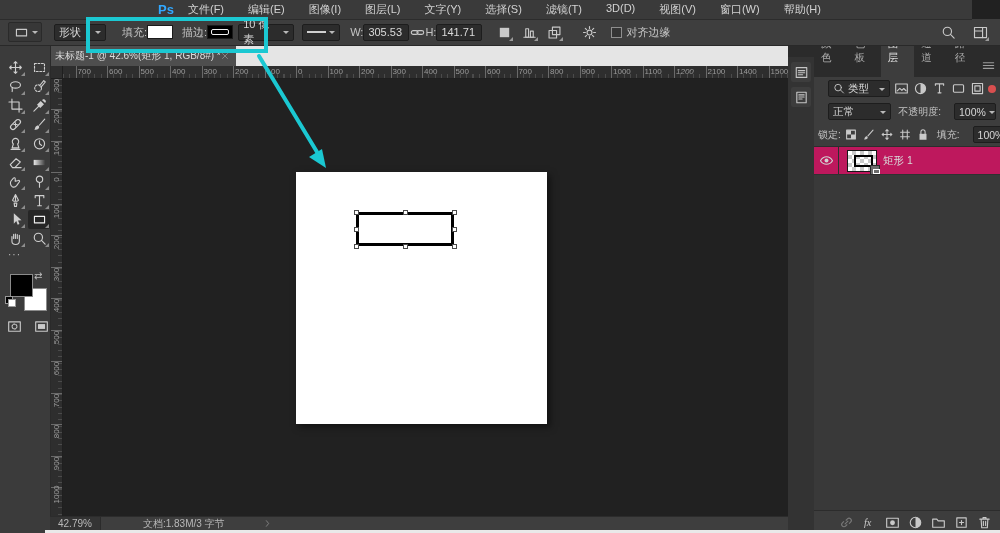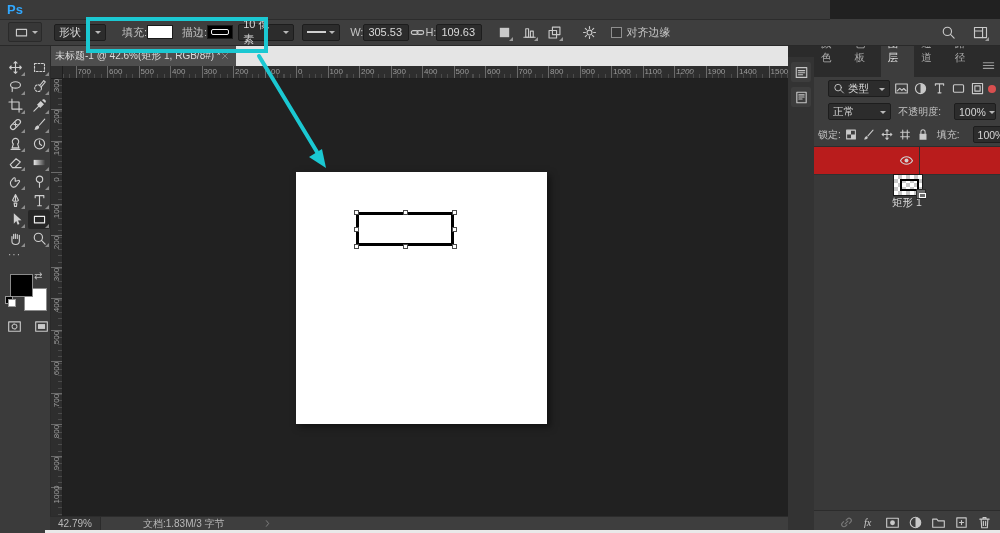--- a/index.html
+++ b/index.html
@@ -2,22 +2,22 @@
 <html><head>
 <meta charset="utf-8">
 <style>
   html,body{margin:0;padding:0;width:1000px;height:533px;overflow:hidden;
     background:#212121;font-family:"Liberation Sans","DejaVu Sans",sans-serif;
     font-size:11px;color:#c9c9c9;position:relative;user-select:none;}
   .abs{position:absolute;}
   svg{stroke:currentColor;fill:none;stroke-width:1.2;stroke-linecap:round;stroke-linejoin:round;display:block;}
   svg .f{fill:currentColor;stroke:none;}
   
-  #menubar{left:0;top:0;width:830px;height:19px;background:#3a3a3a;border-bottom:1px solid #2c2c2c;
-    display:flex;align-items:center;z-index:5;}
+  #menubar{left:0;top:0;width:972px;height:19px;background:#3a3a3a;border-bottom:1px solid #2c2c2c;
+    display:flex;align-items:center;z-index:5;justify-content:center;}
   #logo{color:#31a8ff;font-weight:bold;font-size:13px;margin:0 14px 0 7px;letter-spacing:0;}
   #menu-items{display:flex;gap:24px;color:#d2d2d2;}
   #menu-items span{cursor:default;}
   
   #optionsbar{left:0;top:19px;width:1000px;height:27px;background:#3e3e3e;border-bottom:1px solid #292929;
     display:flex;align-items:center;padding-left:8px;box-sizing:border-box;z-index:4;}
   .lbl{color:#c4c4c4;white-space:nowrap;}
   .field{background:#2c2c2c;border:1px solid #1d1d1d;border-radius:2px;height:17px;
     display:flex;align-items:center;padding:0 4px;box-sizing:border-box;gap:3px;color:#d6d6d6;margin-left:10px;}
   .caret{width:0;height:0;border:3px solid transparent;border-top-color:#b9b9b9;margin-left:auto;transform:translateY(2px);}
@@ -88,21 +88,21 @@
   .panel-tab{padding:3px 7px 12px;color:#ababab;}
   .panel-tab.active{background:#3d3d3d;color:#dcdcdc;}
   .panel-tabs .burger{margin-left:auto;margin-right:4px;margin-bottom:4px;color:#9d9d9d;}
   .panel-body{flex:1;display:flex;flex-direction:column;font-size:10.5px;min-height:0;}
   .prow{display:flex;align-items:center;padding:3px 4px;gap:3px;flex:none;}
   .filter-icons{display:flex;gap:3px;color:#c2c2c2;align-items:center;}
   .filter-toggle{width:8px;height:8px;border-radius:50%;margin-left:auto;}
   .lock-icons{display:flex;gap:4px;color:#bdbdbd;align-items:center;}
   #layers-list{flex:1;background:#393939;border-top:1px solid #2d2d2d;min-height:0;}
   .layer-row{height:27px;display:flex;align-items:center;background:#3f3f3f;border-bottom:1px solid #313131;}
-  .layer-row.selected{background:#b91c1c;flex-direction:column;}
+  .layer-row.selected{background:#be185d;}
   .eye-cell{width:24px;height:100%;display:flex;align-items:center;justify-content:center;
     border-right:1px solid #2e2e2e;color:#d2d2d2;flex:none;}
   .thumb-wrap{margin:0 6px 0 8px;position:relative;flex:none;}
   .thumb{width:30px;height:22px;border:1px solid #171717;box-sizing:border-box;}
   .thumb.checker{background:repeating-conic-gradient(#c9c9c9 0% 25%,#ffffff 0% 50%) 0 0/8px 8px;}
   .thumb.white{background:#fff;}
   .thumb .mini-shape{position:absolute;left:7px;top:5px;width:15px;height:8px;border:2px solid #000;}
   .badge{position:absolute;right:-3px;bottom:-3px;width:10px;height:10px;background:#6b6b6b;
     border:1px solid #2a2a2a;box-sizing:border-box;}
   .badge::after{content:"";position:absolute;left:2px;top:3px;width:5px;height:3px;border:1px solid #fff;}
@@ -121,20 +121,33 @@
   #bottomstrip{left:45px;top:530px;width:955px;height:3px;background:#e9e9e9;z-index:10;}
   
   #cyan-box{left:86px;top:17px;width:182px;height:36px;box-sizing:border-box;z-index:50;pointer-events:none;}
   #arrow-overlay{left:0;top:0;width:1000px;height:533px;z-index:49;pointer-events:none;}
 </style>
 </head>
 <body>
 
 <div id="menubar" class="abs">
   <span id="logo">Ps</span>
+  <div id="menu-items">
+      <span>文件(F)</span>
+      <span>编辑(E)</span>
+      <span>图像(I)</span>
+      <span>图层(L)</span>
+      <span>文字(Y)</span>
+      <span>选择(S)</span>
+      <span>滤镜(T)</span>
+      <span>3D(D)</span>
+      <span>视图(V)</span>
+      <span>窗口(W)</span>
+      <span>帮助(H)</span>
+    </div>
 </div>
 
 <div id="optionsbar" class="abs">
   <div class="preset-btn">
     <span class="icon-btn" id="preset-icon" style="width:18px;height:14px;">
         <svg viewBox="0 0 16 16" width="15" height="15">
           <rect x="2.6" y="4.6" width="10.8" height="7"></rect>
         </svg>
       </span>
     <span class="caret2"></span>
@@ -157,21 +170,21 @@
   </div>
   <span class="lbl" style="margin-left:10px;">W:</span>
   <span class="numfield">305.53</span>
   <span class="icon-btn" id="linkwh-icon" style="width:16px;">
       <svg viewBox="0 0 16 16" width="15" height="15">
         <rect x="1.4" y="6" width="7.2" height="4" rx="2"></rect>
         <rect x="7.4" y="6" width="7.2" height="4" rx="2"></rect>
       </svg>
     </span>
   <span class="lbl">H:</span>
-  <span class="numfield">109.63</span>
+  <span class="numfield">141.71</span>
   <div id="ob-icons" style="display:flex;gap:5px;margin-left:12px;">
       <span class="icon-btn">
         <svg viewBox="0 0 16 16" width="15" height="15">
           <rect class="f" x="3" y="3" width="10" height="10"></rect>
         </svg>
         <span class="mini-caret"></span>
       </span>
       <span class="icon-btn">
         <svg viewBox="0 0 16 16" width="15" height="15">
           <path d="M2 13h12"></path>
@@ -421,21 +434,21 @@
     <span class="hlabel" style="left: 487px;">800</span>
     <div class="htick" style="left: 516.5px;"></div>
     <span class="hlabel" style="left: 518.5px;">900</span>
     <div class="htick" style="left: 548px;"></div>
     <span class="hlabel" style="left: 550px;">1000</span>
     <div class="htick" style="left: 579.5px;"></div>
     <span class="hlabel" style="left: 581.5px;">1100</span>
     <div class="htick" style="left: 611px;"></div>
     <span class="hlabel" style="left: 613px; font-style: italic;">1200</span>
     <div class="htick" style="left: 642.5px;"></div>
-    <span class="hlabel" style="left: 644.5px;">1900</span>
+    <span class="hlabel" style="left: 644.5px;">2100</span>
     <div class="htick" style="left: 674px;"></div>
     <span class="hlabel" style="left: 676px;">1400</span>
     <div class="htick" style="left: 705.5px;"></div>
     <span class="hlabel" style="left: 707.5px;">1500</span>
   </div>
 <div id="ruler-left" class="abs">
     <span class="vlabel" style="top: 1.5px;">300</span>
     <div class="vtick" style="top: 30px;"></div>
     <span class="vlabel" style="top: 33px;">200</span>
     <div class="vtick" style="top: 61.5px;"></div>

